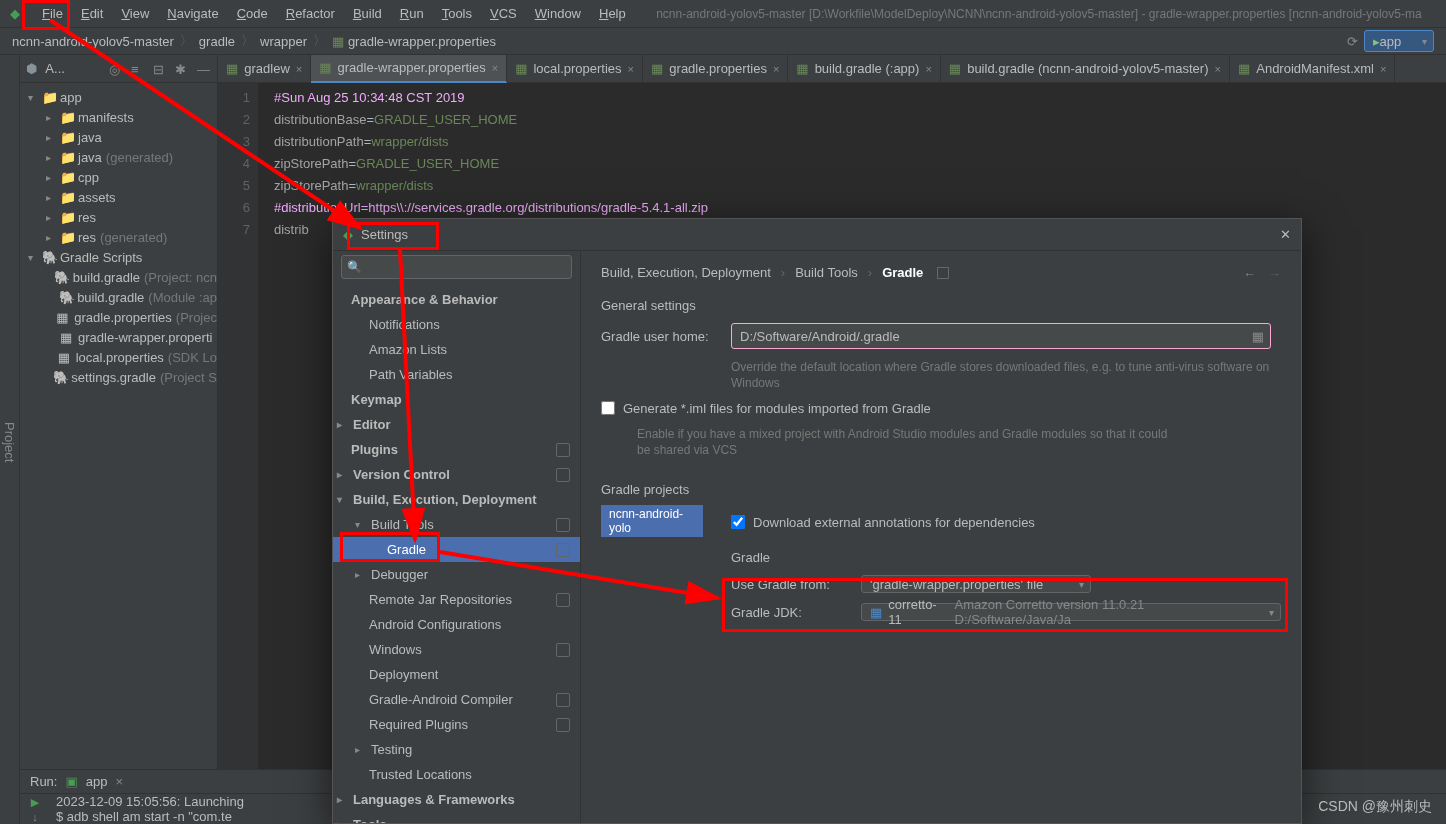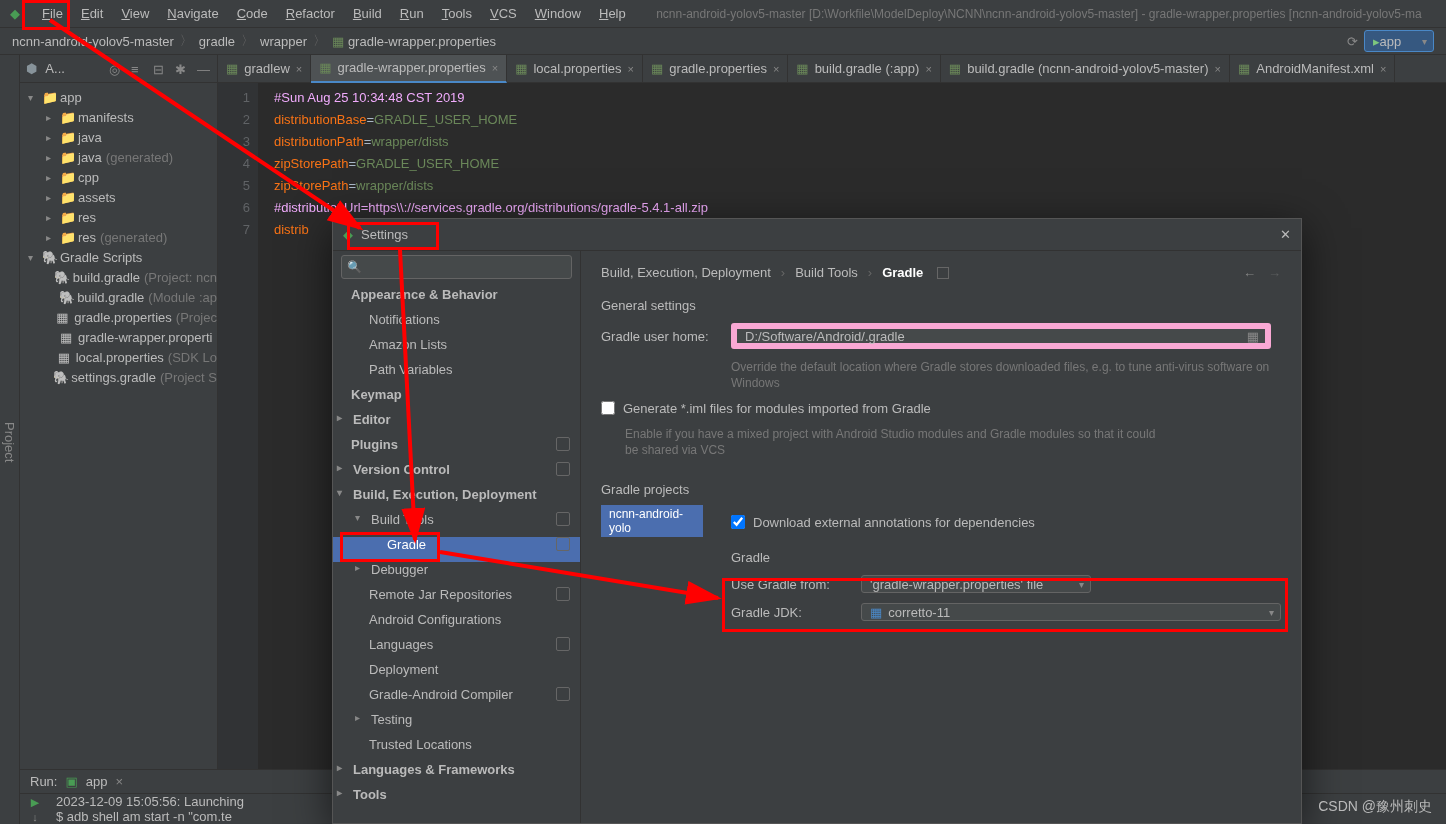--- a/index.html
+++ b/index.html
@@ -24,51 +24,51 @@
 .tree .row .ico{width:14px;height:14px;flex-shrink:0}
 .tree .row.d1{padding-left:26px}
 .tree .dim{color:#777}
 .editor-tabs{position:absolute;left:218px;right:0;top:55px;height:28px;background:#3c3f41;display:flex;align-items:center;border-bottom:1px solid #323232}
 .editor-tabs .tab{display:flex;align-items:center;height:28px;padding:0 8px;gap:6px;border-right:1px solid #323232;font-size:12px;color:#bbb}
 .editor-tabs .tab.active{background:#4e5254;border-bottom:2px solid #4a88c7}
 .editor-tabs .tab .x{color:#888;font-size:11px}
 .editor{position:absolute;left:218px;right:0;top:83px;bottom:55px;background:#2b2b2b;display:flex}
 .gutter{width:40px;background:#313335;color:#606366;text-align:right;padding:4px 8px 0 0;font-family:Consolas,monospace;font-size:13px;line-height:22px}
 .code{flex:1;padding:4px 0 0 16px;font-family:Consolas,monospace;font-size:13px;line-height:22px;color:#a9b7c6}
-.code .c{color:#f0abfc}.code .k{color:#f97316}.code .v{color:#6a8759}
+.code .c{color:#f0abfc}.code .k{color:#a3a3a3}.code .v{color:#6a8759}
 .runbar{position:absolute;left:20px;right:0;bottom:0;height:55px;background:#3c3f41;border-top:1px solid #323232}
 .runbar .hdr{height:24px;display:flex;align-items:center;padding:0 10px;gap:8px;font-size:12px;color:#bbb;border-bottom:1px solid #323232}
 .runbar .body{display:flex;height:31px}
 .runbar .btns{width:30px;display:flex;flex-direction:column;align-items:center;justify-content:center;gap:2px}
 .runbar .out{flex:1;font-family:Consolas,monospace;font-size:12px;color:#bbb;padding:0 6px;line-height:15px;overflow:hidden}
 .settings{position:absolute;left:332px;top:218px;width:970px;height:606px;background:#3c3f41;border:1px solid #555;box-shadow:0 10px 40px rgba(0,0,0,.6);display:flex;flex-direction:column}
 .settings .titlebar{height:32px;display:flex;align-items:center;padding:0 10px;gap:8px;border-bottom:1px solid #323232}
 .settings .titlebar .x{margin-left:auto;color:#bbb;cursor:pointer}
 .settings .body{flex:1;display:flex;overflow:hidden}
 .settings .nav{width:248px;border-right:1px solid #323232;display:flex;flex-direction:column}
 .settings .search{height:32px;padding:4px 8px}
 .settings .search input{width:100%;height:24px;background:#45494a;border:1px solid #646464;border-radius:3px;color:#bbb;padding:0 22px}
 .settings .searchwrap{position:relative}
 .settings .searchwrap .ico{position:absolute;left:14px;top:9px;color:#888;font-size:12px}
 .settings .tree2{flex:1;overflow:auto;padding:4px 0;font-size:13px}
-.t2row{display:flex;align-items:flex-start;height:25px;padding-left:18px;color:#bbb;gap:6px}
+.t2row{display:flex;align-items:center;height:25px;padding-left:18px;color:#bbb;gap:6px}
 .t2row.bold{font-weight:600}
 .t2row.d1{padding-left:36px}.t2row.d2{padding-left:54px}
 .t2row.sel{background:#4b6eaf;color:#fff}
 .t2row .arw{width:10px;font-size:10px;color:#888;margin-left:-14px}
 .t2row .badge{width:14px;height:14px;margin-left:auto;margin-right:10px;border:1px solid #666;border-radius:2px;font-size:9px;text-align:center;line-height:12px;color:#888}
 .settings .main{flex:1;padding:14px 20px;overflow:auto}
 .settings .crumb2{display:flex;align-items:center;gap:10px;font-size:13px;color:#bbb;margin-bottom:18px}
 .settings .crumb2 .sep{color:#666}
 .settings .crumb2 b{color:#fff;font-weight:600}
 .settings .crumb2 .navbtns{margin-left:auto;display:flex;gap:12px;color:#888}
 .settings h4{font-size:13px;color:#bbb;font-weight:400;margin:8px 0}
 .frow{display:flex;align-items:center;gap:12px;margin:10px 0}
 .frow label{min-width:118px;color:#bbb}
-.frow .input{flex:1;max-width:540px;height:26px;background:#45494a;border:6px solid #f9a8d4;border-radius:3px;color:#bbb;padding:0 8px;display:flex;align-items:center;position:relative}
+.frow .input{flex:1;max-width:540px;height:26px;background:#45494a;border:1px solid #f9a8d4;border-radius:3px;color:#bbb;padding:0 8px;display:flex;align-items:center;position:relative}
 .frow .input .browse{position:absolute;right:6px;color:#888}
 .hint{font-size:12px;color:#777;margin-left:130px;max-width:540px;line-height:16px}
 .chk{display:flex;gap:8px;margin:10px 0}
 .chk input{width:14px;height:14px}
 .pill{display:inline-block;background:#4b6eaf;color:#fff;padding:2px 8px;font-size:12px}
 .select{height:18px;background:#45494a;border:1px solid #646464;border-radius:3px;padding:0 24px 0 8px;display:flex;align-items:center;position:relative;color:#bbb;min-width:230px}
 .select .caret{position:absolute;right:6px;color:#888;font-size:10px}
 .jdksel{display:flex;align-items:center;gap:6px}
 .jdksel .dim{color:#888}
 .redbox{position:absolute;border:3px solid #ff0000;pointer-events:none}
@@ -351,28 +351,32 @@
             <span>Debugger</span>
   </div>
           <div class="t2row d1">
     <span>Remote Jar Repositories</span>
             <span class="badge"></span>
   </div>
           <div class="t2row d1">
     <span>Android Configurations</span>
   </div>
           <div class="t2row d1">
-    <span>Languages</span>
+    <span>Windows</span>
             <span class="badge"></span>
   </div>
           <div class="t2row d1">
     <span>Deployment</span>
   </div>
           <div class="t2row d1">
     <span>Gradle-Android Compiler</span>
+            <span class="badge"></span>
+  </div>
+          <div class="t2row d1">
+    <span>Required Plugins</span>
             <span class="badge"></span>
   </div>
           <div class="t2row d1">
     <span class="arw">▸</span>
             <span>Testing</span>
   </div>
           <div class="t2row d1">
     <span>Trusted Locations</span>
   </div>
           <div class="t2row d0 bold">
@@ -406,21 +410,21 @@
           <span>D:/Software/Android/.gradle</span>
           <span class="browse">▦</span>
         </div>
       </div>
       <div class="hint">Override the default location where Gradle stores downloaded files, e.g. to tune anti-virus software on Windows</div>
 
       <div class="chk">
         <input type="checkbox" style="">
           <span>Generate *.iml files for modules imported from Gradle</span>
       </div>
-      <div class="hint" style="margin-left:24px">Enable if you have a mixed project with Android Studio modules and Gradle modules so that it could be shared via VCS</div>
+      <div class="hint" style="margin-left:36px">Enable if you have a mixed project with Android Studio modules and Gradle modules so that it could be shared via VCS</div>
 
       <h4 style="margin-top:24px">Gradle projects</h4>
       <div style="display:flex;gap:28px;align-items:flex-start">
         <div style="width:110px">
           <span class="pill">ncnn-android-yolo</span>
         </div>
         <div style="flex:1">
           <div class="chk">
             <input type="checkbox" checked="" style="">
               <span>Download external annotations for dependencies</span>
@@ -431,20 +435,21 @@
             <div class="select">
               <span>'gradle-wrapper.properties' file</span>
                 <span class="caret">▾</span>
             </div>
           </div>
           <div class="frow">
             <label>Gradle JDK:</label>
             <div class="select jdksel" style="min-width:420px">
               <span style="color:#4a88c7">▦</span>
               <span>corretto-11</span>
+              <span class="dim">Amazon Corretto version 11.0.21 D:/Software/Java/Ja</span>
               <span class="caret">▾</span>
             </div>
           </div>
         </div>
       </div>
     </div>
   </div>
 </div>
 
 <div class="redbox" style="left:22px;top:0;width:48px;height:30px"></div>

